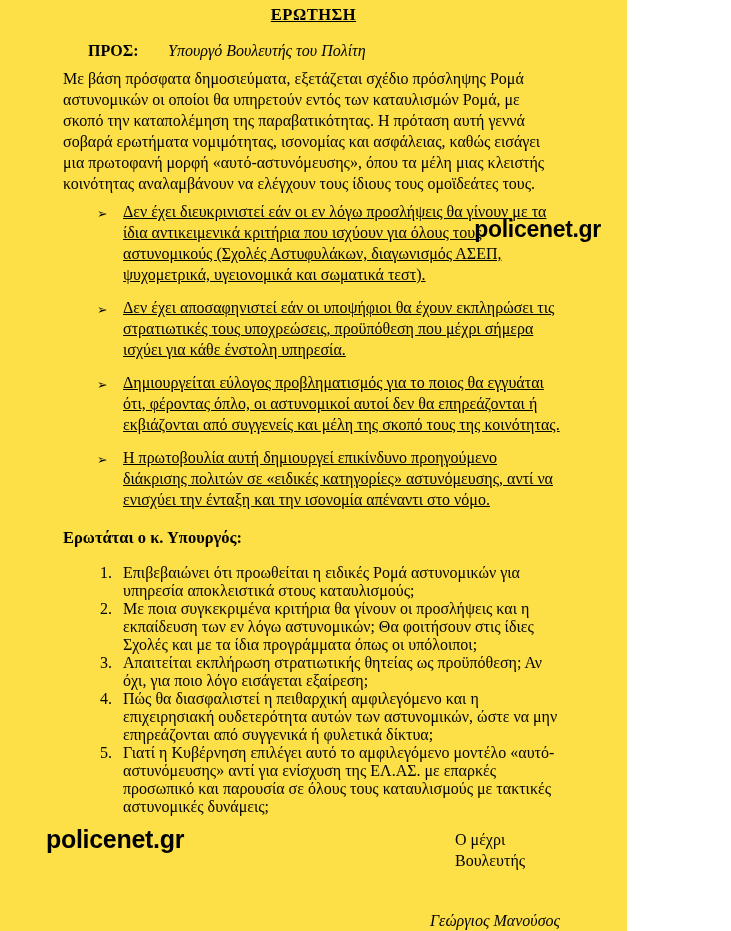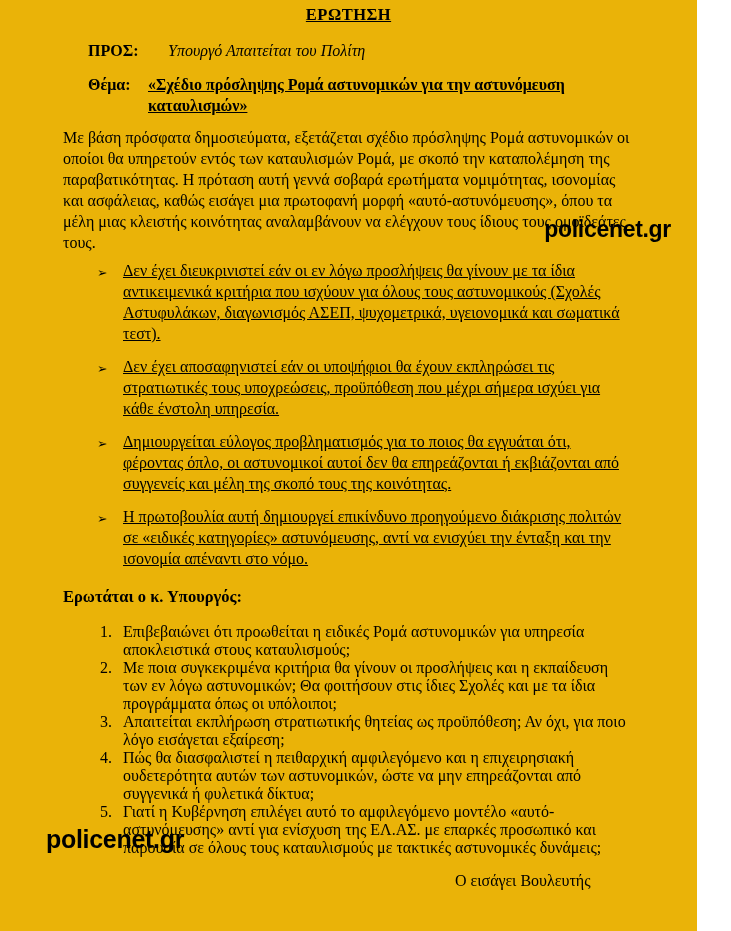--- a/index.html
+++ b/index.html
@@ -3,42 +3,42 @@
 <meta charset="utf-8">
 <style>
   * { box-sizing: border-box; margin: 0; padding: 0; }
   html, body { background: #ffffff; }
   body {
     font-family: "Liberation Serif", "DejaVu Serif", serif;
     color: #000000;
   }
   .page {
     position: relative;
-    width: 697px;
+    width: 627px;
     height: 931px;
-    background: #eab308;
+    background: #fde047;
     padding: 4px 63px 0 63px;
     overflow: hidden;
     font-size: 16px;
     line-height: 21px;
   }
   
   .doc-title {
     text-align: center;
     font-weight: 700;
     font-size: 16.5px;
     text-decoration: underline;
     margin-bottom: 15px;
     letter-spacing: 0.5px;
   }
   
   .meta-row {
     display: flex;
     padding-left: 25px;
-    margin-bottom: 13px;
+    margin-bottom: 7px;
   }
   .meta-label { font-weight: 700; flex-shrink: 0; }
   .meta-label.wide { width: 80px; }
   .meta-label.narrow { width: 60px; }
   .recipient-value { font-style: italic; }
   .subject-row { margin-bottom: 11px; }
   .subject-value {
     font-weight: 700;
     text-decoration: underline;
     max-width: 445px;
@@ -99,27 +99,23 @@
 </style>
 </head>
 <body>
 
 <div class="page">
 
   <div class="doc-title">ΕΡΩΤΗΣΗ</div>
 
   <div class="meta-row">
     <span class="meta-label wide">ΠΡΟΣ:</span>
-    <span class="recipient-value">Υπουργό Απαιτείται του Πολίτη</span>
+    <span class="recipient-value">Υπουργό Βουλευτής του Πολίτη</span>
   </div>
 
-  <div class="meta-row subject-row">
-    <span class="meta-label narrow">Θέμα:</span>
-    <span class="subject-value">«Σχέδιο πρόσληψης Ρομά αστυνομικών για την αστυνόμευση καταυλισμών»</span>
-  </div>
 
   <p class="intro-paragraph">Με βάση πρόσφατα δημοσιεύματα, εξετάζεται σχέδιο πρόσληψης Ρομά αστυνομικών οι οποίοι θα υπηρετούν εντός των καταυλισμών Ρομά, με σκοπό την καταπολέμηση της παραβατικότητας. Η πρόταση αυτή γεννά σοβαρά ερωτήματα νομιμότητας, ισονομίας και ασφάλειας, καθώς εισάγει μια πρωτοφανή μορφή «αυτό-αστυνόμευσης», όπου τα μέλη μιας κλειστής κοινότητας αναλαμβάνουν να ελέγχουν τους ίδιους τους ομοϊδεάτες τους.</p>
 
 
   <div class="bullet-row">
     <span class="bullet-marker">➢</span>
     <span class="bullet-text">Δεν έχει διευκρινιστεί εάν οι εν λόγω προσλήψεις θα γίνουν με τα ίδια αντικειμενικά κριτήρια που ισχύουν για όλους τους αστυνομικούς (Σχολές Αστυφυλάκων, διαγωνισμός ΑΣΕΠ, ψυχομετρικά, υγειονομικά και σωματικά τεστ).</span>
   </div>
   <div class="bullet-row">
     <span class="bullet-marker">➢</span>
@@ -150,21 +146,21 @@
   </div>
   <div class="question-row">
     <span class="question-num">4.</span>
     <span class="question-text">Πώς θα διασφαλιστεί η πειθαρχική αμφιλεγόμενο και η επιχειρησιακή ουδετερότητα αυτών των αστυνομικών, ώστε να μην επηρεάζονται από συγγενικά ή φυλετικά δίκτυα;</span>
   </div>
   <div class="question-row">
     <span class="question-num">5.</span>
     <span class="question-text">Γιατί η Κυβέρνηση επιλέγει αυτό το αμφιλεγόμενο μοντέλο «αυτό-αστυνόμευσης» αντί για ενίσχυση της ΕΛ.ΑΣ. με επαρκές προσωπικό και παρουσία σε όλους τους καταυλισμούς με τακτικές αστυνομικές δυνάμεις;</span>
   </div>
 
-  <div class="closing-line">Ο εισάγει Βουλευτής</div>
+  <div class="closing-line">Ο μέχρι Βουλευτής</div>
 
   <div class="signature-block">
     <div>Γεώργιος Μανούσος</div>
 
   </div>
 
   <div class="watermark watermark-top">policenet.gr</div>
   <div class="watermark watermark-bottom">policenet.gr</div>
 
 </div>

